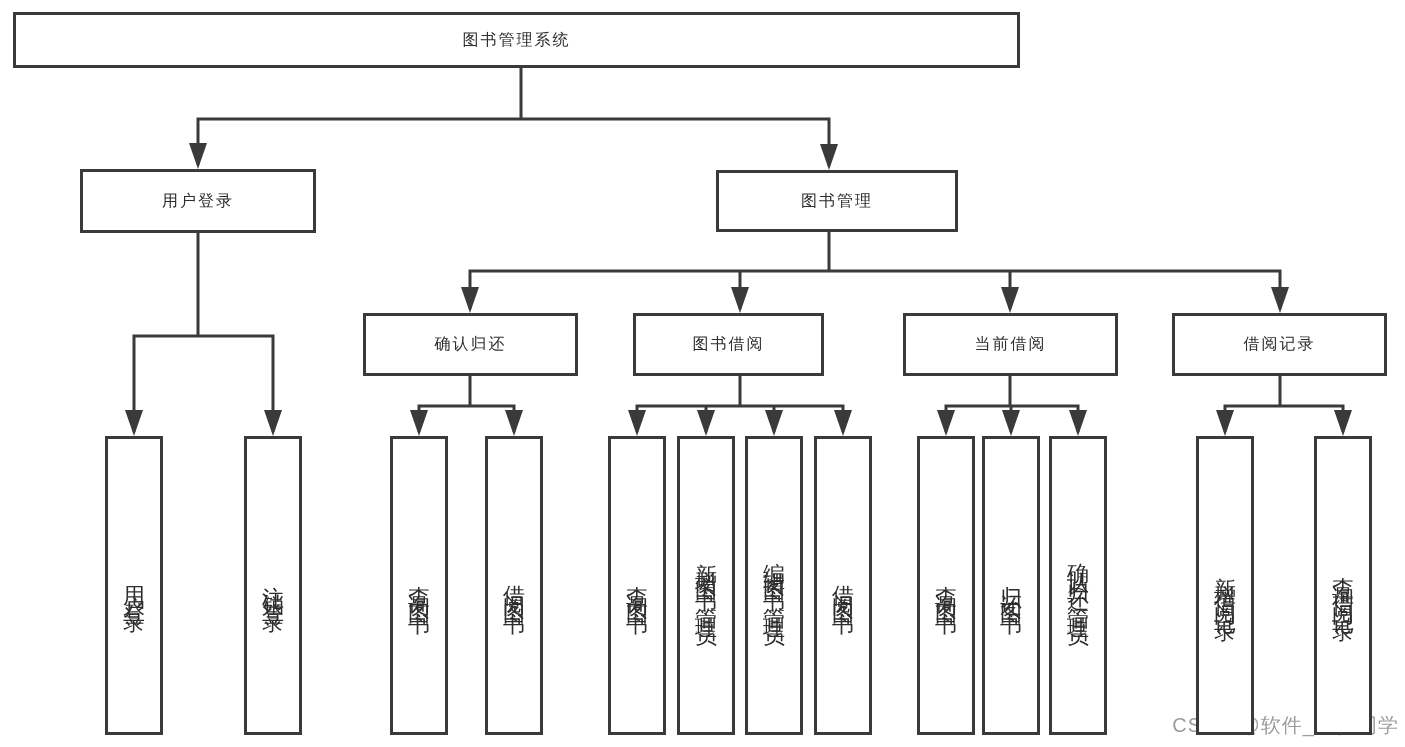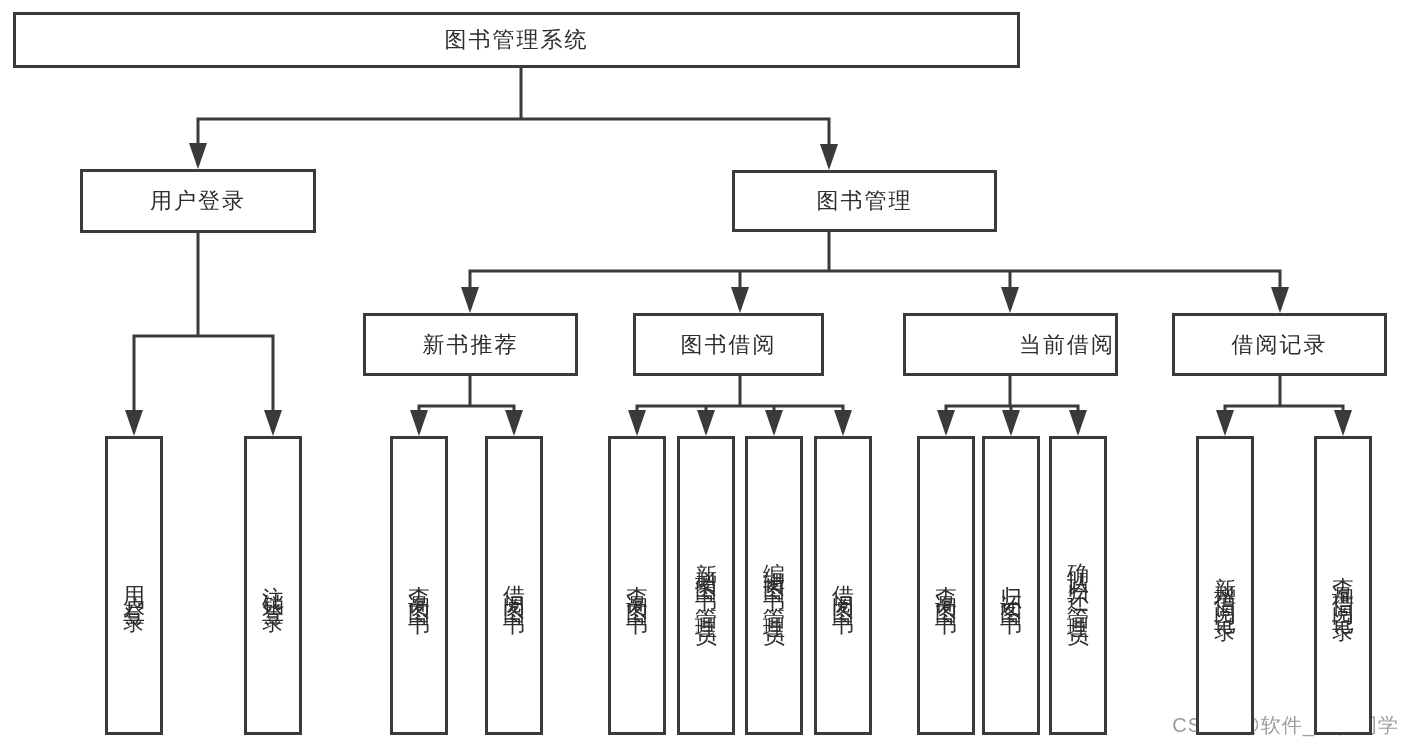--- a/index.html
+++ b/index.html
@@ -16,21 +16,21 @@
     position:absolute;
     box-sizing:border-box;
     background:#ffffff;
     border:3px solid var(--stroke);
     display:flex;
     align-items:center;
     justify-content:center;
     color:var(--text);
   }
   .node.h .lbl {
-    font-size:22px;
+    font-size:16px;
     letter-spacing:2px;
     white-space:nowrap;
   }
   .node.v .lbl {
     writing-mode:vertical-rl;
     text-orientation:mixed;
     font-size:22px;
     letter-spacing:9px;
     line-height:1;
   }
@@ -76,30 +76,30 @@
       <polygon points="1334,410 1352,410 1343,436" fill="#3a3a3a"></polygon>
     </svg>
 
   <div class="watermark" style="color: rgb(156, 156, 156);">CSDN @软件_小贺同学</div>
 <div class="node h" style="left: 13px; top: 12px; width: 1007px; height: 56px;">
       <span class="lbl">图书管理系统</span>
     </div>
     <div class="node h" style="left: 80px; top: 169px; width: 236px; height: 64px;">
       <span class="lbl">用户登录</span>
     </div>
-    <div class="node h" style="left: 732px; top: 170px; width: 265px; height: 62px;">
+    <div class="node h" style="left: 716px; top: 170px; width: 242px; height: 62px;">
       <span class="lbl">图书管理</span>
     </div>
     <div class="node h" style="left: 363px; top: 313px; width: 215px; height: 63px;">
-      <span class="lbl">新书推荐</span>
+      <span class="lbl">确认归还</span>
     </div>
     <div class="node h" style="left: 633px; top: 313px; width: 191px; height: 63px;">
       <span class="lbl">图书借阅</span>
     </div>
-    <div class="node h" style="left: 903px; top: 313px; width: 215px; height: 63px; justify-content: flex-end;">
+    <div class="node h" style="left: 903px; top: 313px; width: 215px; height: 63px;">
       <span class="lbl">当前借阅</span>
     </div>
     <div class="node h" style="left: 1172px; top: 313px; width: 215px; height: 63px;">
       <span class="lbl">借阅记录</span>
     </div>
     <div class="node v" style="left: 105px; top: 436px; width: 58px; height: 299px;">
       <span class="lbl">用户登录</span>
     </div>
     <div class="node v" style="left: 244px; top: 436px; width: 58px; height: 299px;">
       <span class="lbl">注销登录</span>

